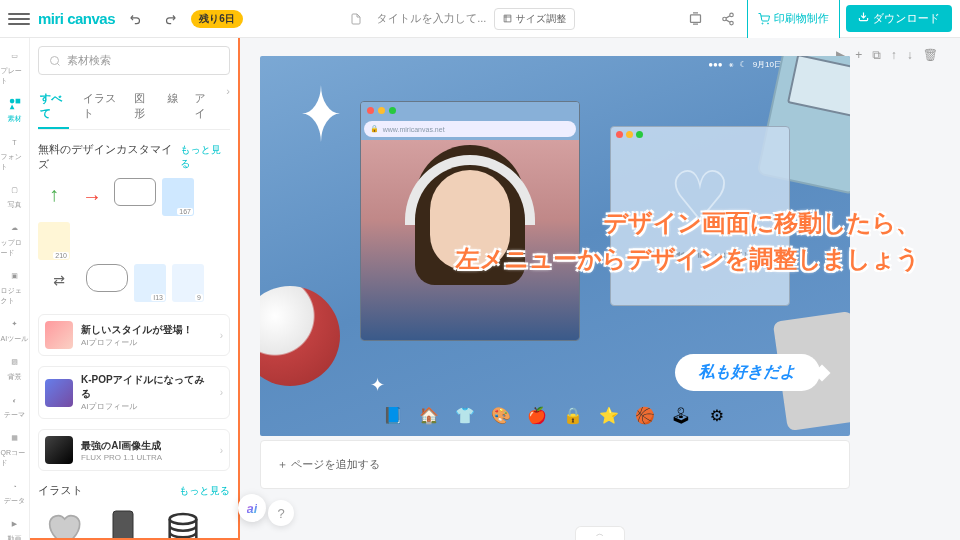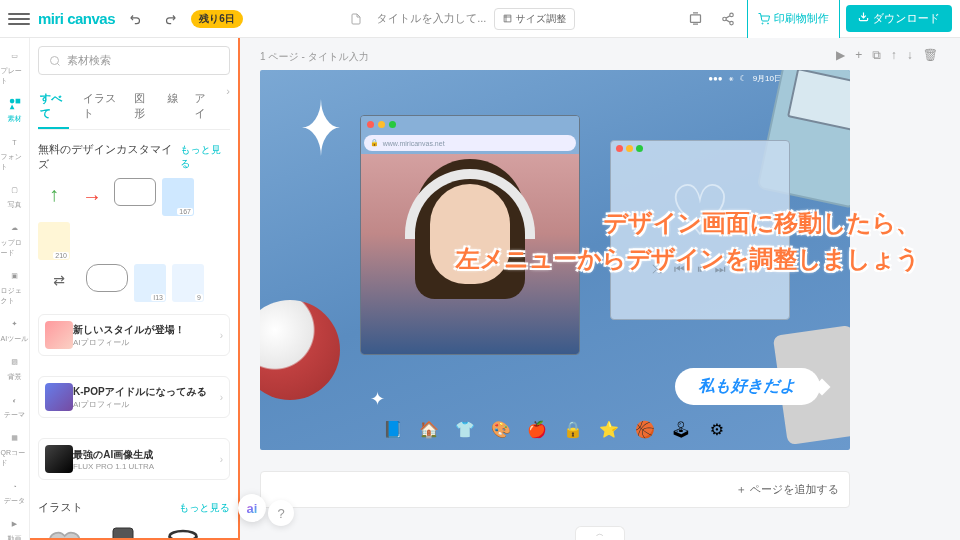--- a/index.html
+++ b/index.html
@@ -36,21 +36,21 @@
 .asset-row{display:flex;gap:6px;flex-wrap:wrap}
 .asset{width:32px;height:32px;border-radius:4px;display:flex;align-items:center;justify-content:center}
 .arrow-up{color:#4caf50;font-size:20px}
 .arrow-rt{color:#f44336;font-size:20px}
 .arrows-rot{width:42px;color:#666;font-size:14px}
 .bubble{width:42px;height:28px;border:1.5px solid #999;border-radius:6px;position:relative}
 .rect-lb{width:32px;height:38px;background:#cfe8ff;border-radius:3px}
 .rect-y{width:32px;height:38px;background:#fff6d6;border-radius:3px;position:relative}
 .rect-b{width:32px;height:38px;background:#e0f0ff;border-radius:3px}
 .small-tag{position:absolute;bottom:1px;right:1px;font-size:7px;background:#fff;padding:0 2px;border-radius:2px;color:#888}
-.ai-item{display:flex;align-items:center;border:1px solid #eee;border-radius:6px;padding:6px;margin-bottom:20px;cursor:pointer}
+.ai-item{display:flex;align-items:center;gap:8px;border:1px solid #eee;border-radius:6px;padding:6px;margin-bottom:10px;cursor:pointer}
 .ai-thumb{width:28px;height:28px;border-radius:4px;background:linear-gradient(135deg,#ff9a9e,#fad0c4)}
 .ai-thumb.t2{background:linear-gradient(135deg,#667eea,#764ba2)}
 .ai-thumb.t3{background:linear-gradient(135deg,#434343,#000)}
 .ai-txt{flex:1}
 .ai-title{font-size:10px;font-weight:600;color:#333}
 .ai-sub{font-size:8px;color:#999}
 .ai-chev{color:#ccc;font-size:10px}
 .illust-row{display:flex;gap:10px}
 .illust-box{width:50px;height:50px;display:flex;align-items:center;justify-content:center;cursor:pointer}
 
@@ -80,22 +80,22 @@
 .speech{position:absolute;bottom:45px;right:30px;background:#fff;border-radius:20px;padding:8px 24px;font-size:16px;color:#1e90ff;font-style:italic;font-weight:600;font-family:cursive}
 .speech::after{content:"";position:absolute;right:-8px;top:50%;width:12px;height:12px;background:#fff;transform:translateY(-50%) rotate(45deg)}
 .dock{position:absolute;bottom:8px;left:50%;transform:translateX(-50%);display:flex;gap:10px}
 .dock-ico{width:26px;height:26px;border-radius:6px;display:flex;align-items:center;justify-content:center;font-size:16px}
 .status-bar{position:absolute;top:3px;right:8px;font-size:8px;color:#fff;display:flex;gap:6px;align-items:center}
 .spark-bl{position:absolute;bottom:40px;left:110px;color:#fff;font-size:18px}
 
 .overlay-text{position:absolute;top:205px;left:260px;right:40px;text-align:right;pointer-events:none;z-index:50}
 .overlay-text div{color:#ff7a3d;font-size:24px;font-weight:800;line-height:1.5;text-shadow:0 0 4px #fff,0 0 4px #fff,2px 2px 0 #fff,-2px -2px 0 #fff,2px -2px 0 #fff,-2px 2px 0 #fff}
 
-.add-page{width:590px;text-align:right;padding:10px;background:#fff;border:1px solid #e8e8e8;border-radius:4px;margin-top:21px;font-size:11px;color:#666;cursor:pointer}
-.ai-float{position:absolute;bottom:18px;left:-2px;width:28px;height:28px;background:#fff;border-radius:50%;box-shadow:0 2px 8px rgba(0,0,0,0.15);display:flex;align-items:center;justify-content:center;font-size:13px;cursor:pointer}
+.add-page{width:590px;text-align:left;padding:16px;background:#fff;border:1px solid #e8e8e8;border-radius:4px;margin-top:4px;font-size:11px;color:#666;cursor:pointer}
+.ai-float{position:absolute;bottom:18px;left:-2px;width:28px;height:28px;background:#fff;border-radius:50%;box-shadow:0 2px 8px rgba(0,0,0,0.15);display:flex;align-items:center;justify-content:center;font-size:13px;font-style:italic;cursor:pointer}
 .ai-float span{background:linear-gradient(135deg,#ff6ec4,#7873f5,#42e8e0);-webkit-background-clip:text;background-clip:text;-webkit-text-fill-color:transparent;font-weight:700}
 .help-float{position:absolute;bottom:14px;left:268px;width:26px;height:26px;background:#fff;border-radius:50%;box-shadow:0 2px 6px rgba(0,0,0,0.1);display:flex;align-items:center;justify-content:center;color:#999;font-size:13px;cursor:pointer}
 .bottom-tab{position:absolute;bottom:0;left:50%;transform:translateX(-50%);width:50px;height:14px;background:#fff;border:1px solid #e8e8e8;border-bottom:none;border-radius:6px 6px 0 0;display:flex;align-items:center;justify-content:center;color:#bbb;font-size:8px;cursor:pointer}
 svg{display:block}
 </style>
 </head>
 <body>
 
 <div class="topbar">
   <div class="hamburger">
@@ -317,21 +317,20 @@
               <ellipse cx="12" cy="6" rx="8" ry="3"></ellipse>
               <path d="M4 6v4c0 1.7 3.6 3 8 3s8-1.3 8-3V6M4 10v4c0 1.7 3.6 3 8 3s8-1.3 8-3v-4M4 14v4c0 1.7 3.6 3 8 3s8-1.3 8-3v-4"></path>
             </svg>
           </div>
       </div>
     </div>
 
   </div>
 
   <div class="canvas-area">
-    <div class="page-label">1 ページ - タイトル入力</div>
     <div class="page-tools">
       <span>▶</span>
       <span>+</span>
       <span>⧉</span>
       <span>↑</span>
       <span>↓</span>
       <span>🗑</span>
     </div>
 
     <div class="canvas">

